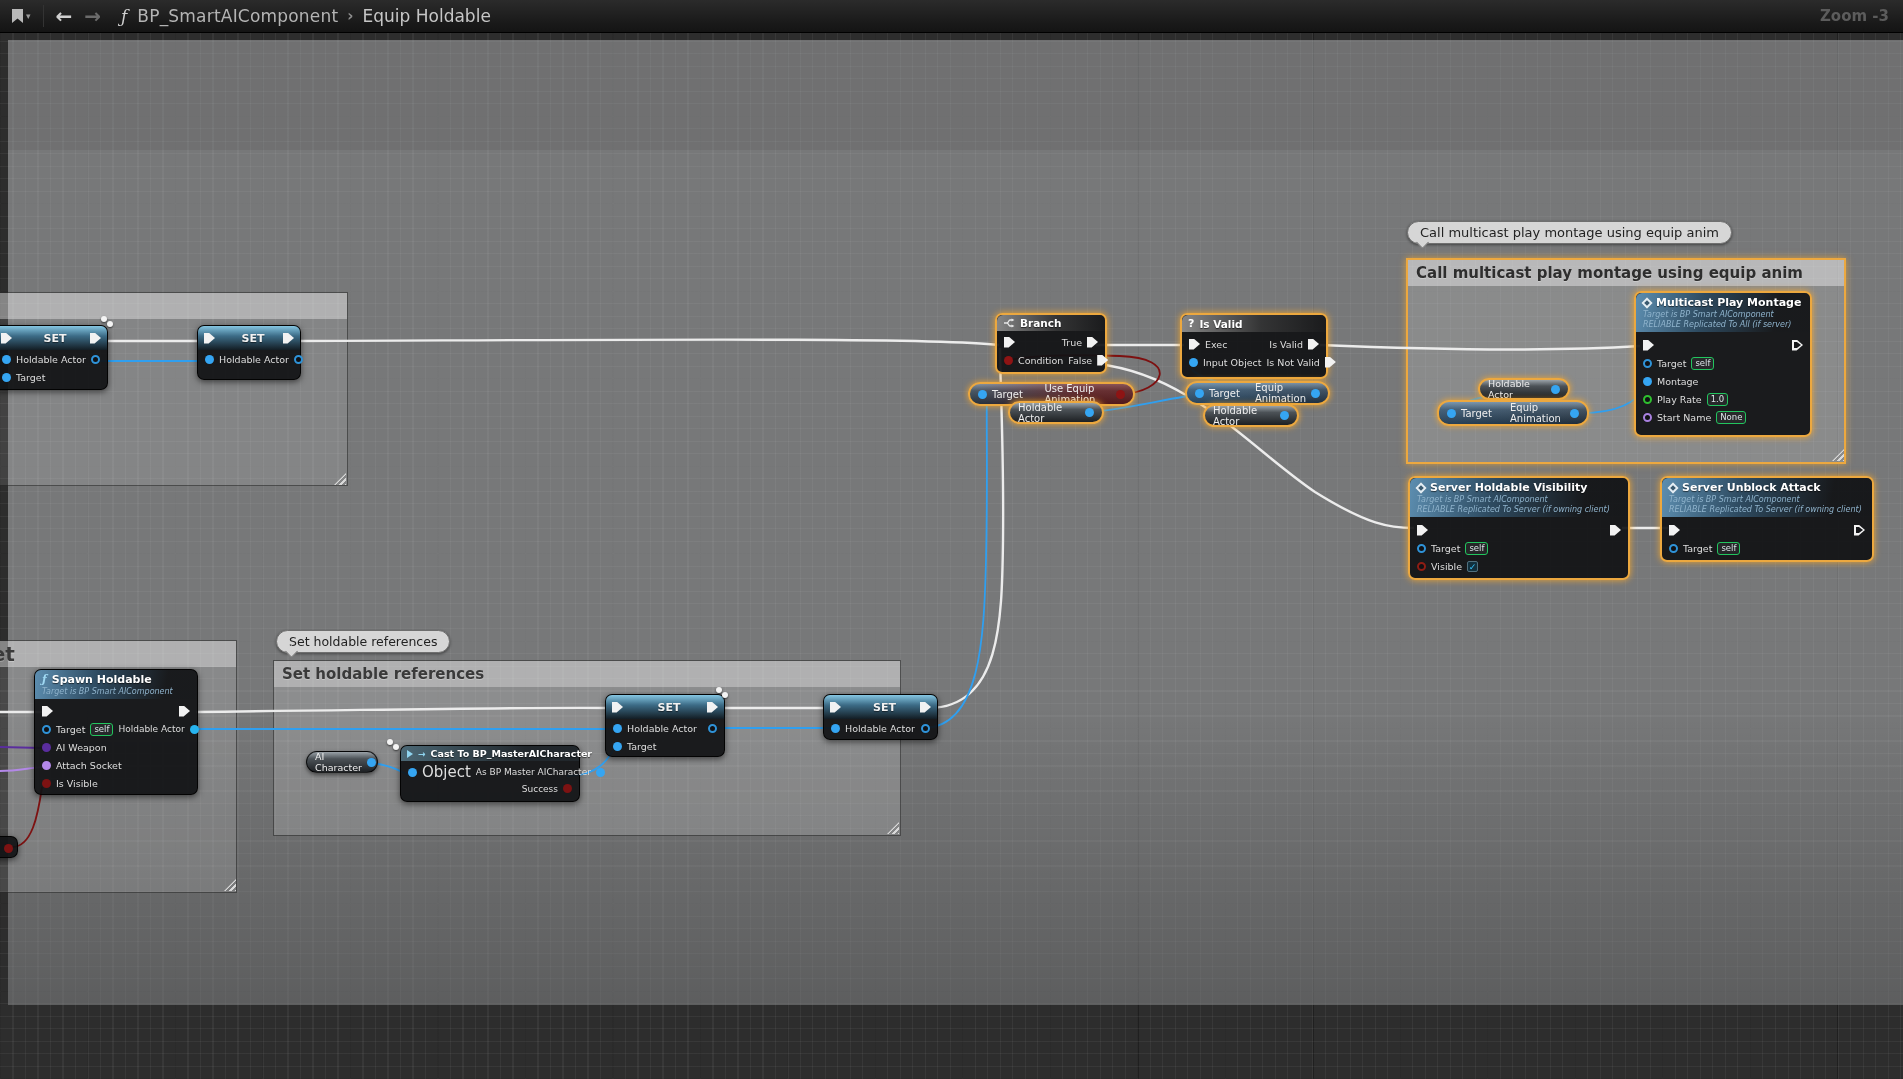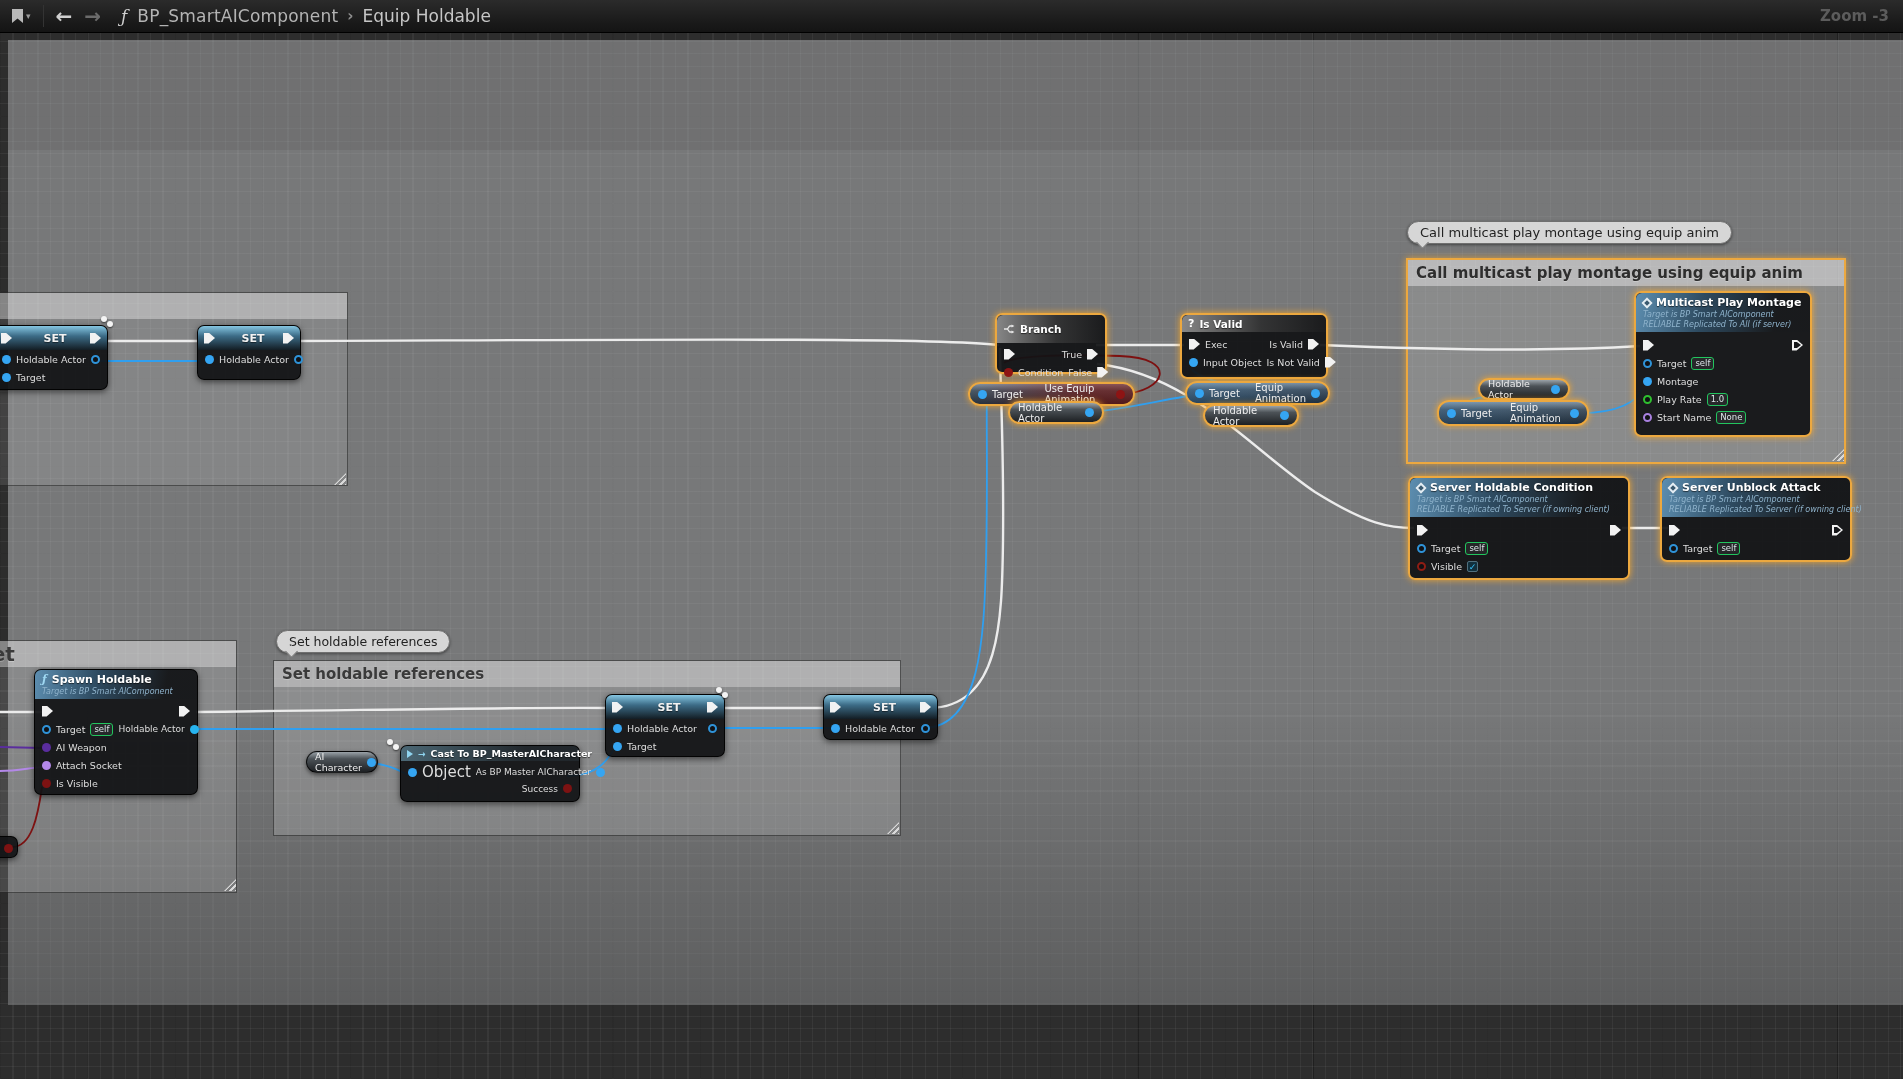--- a/index.html
+++ b/index.html
@@ -224,21 +224,21 @@
       <div class="row">
         <span class="pin p-blue"></span>
         <span class="lbl">Holdable Actor</span>
         <span class="right">
             <span class="pin ring r-blue"></span>
           </span>
       </div>
     </div>
 
     <div class="node selected" style="left:995px;top:280px;width:112px;height:61px;">
-      <div class="hdr hdr-gray" style="padding:8px 6px;">
+      <div class="hdr hdr-gray" style="padding:2px 6px;">
         <div class="titleline">
           <svg width="12" height="12" viewBox="0 0 12 12">
             <path d="M1 6 H4 C5.5 6 5.5 3 7 3 H9 M4 6 C5.5 6 5.5 9 7 9 H9" stroke="#e8e8e8" fill="none" stroke-width="1.3"></path>
             <path d="M8.6 1.6 L11.4 3 L8.6 4.4 Z M8.6 7.6 L11.4 9 L8.6 10.4 Z" fill="#e8e8e8"></path>
           </svg>
           <span class="ntitle" style="font-size:10.5px;">Branch</span>
         </div>
       </div>
       <div class="row" style="margin-top:2px;">
         <span class="exec"></span>
@@ -354,21 +354,21 @@
         <span class="pin ring r-violet"></span>
         <span class="lbl">Start Name</span>
         <span class="valbox">None</span>
       </div>
     </div>
 
     <div class="node selected" style="left:1408px;top:443px;width:222px;height:104px;">
       <div class="hdr hdr-fn">
         <div class="titleline">
           <span class="diamond"></span>
-          <span class="ntitle">Server Holdable Condition</span>
+          <span class="ntitle">Server Holdable Visibility</span>
         </div>
         <span class="nsub">Target is BP Smart AIComponent</span>
         <span class="nsub">RELIABLE Replicated To Server (if owning client)</span>
       </div>
       <div class="row" style="margin-top:4px;">
         <span class="exec"></span>
         <span class="right">
             <span class="exec"></span>
           </span>
       </div>
@@ -377,21 +377,21 @@
         <span class="lbl">Target</span>
         <span class="valbox">self</span>
       </div>
       <div class="row">
         <span class="pin ring r-red"></span>
         <span class="lbl">Visible</span>
         <span class="chk">✓</span>
       </div>
     </div>
 
-    <div class="node selected" style="left:1660px;top:443px;width:192px;height:86px;">
+    <div class="node selected" style="left:1660px;top:443px;width:214px;height:86px;">
       <div class="hdr hdr-fn">
         <div class="titleline">
           <span class="diamond"></span>
           <span class="ntitle">Server Unblock Attack</span>
         </div>
         <span class="nsub">Target is BP Smart AIComponent</span>
         <span class="nsub">RELIABLE Replicated To Server (if owning client)</span>
       </div>
       <div class="row" style="margin-top:4px;">
         <span class="exec"></span>

